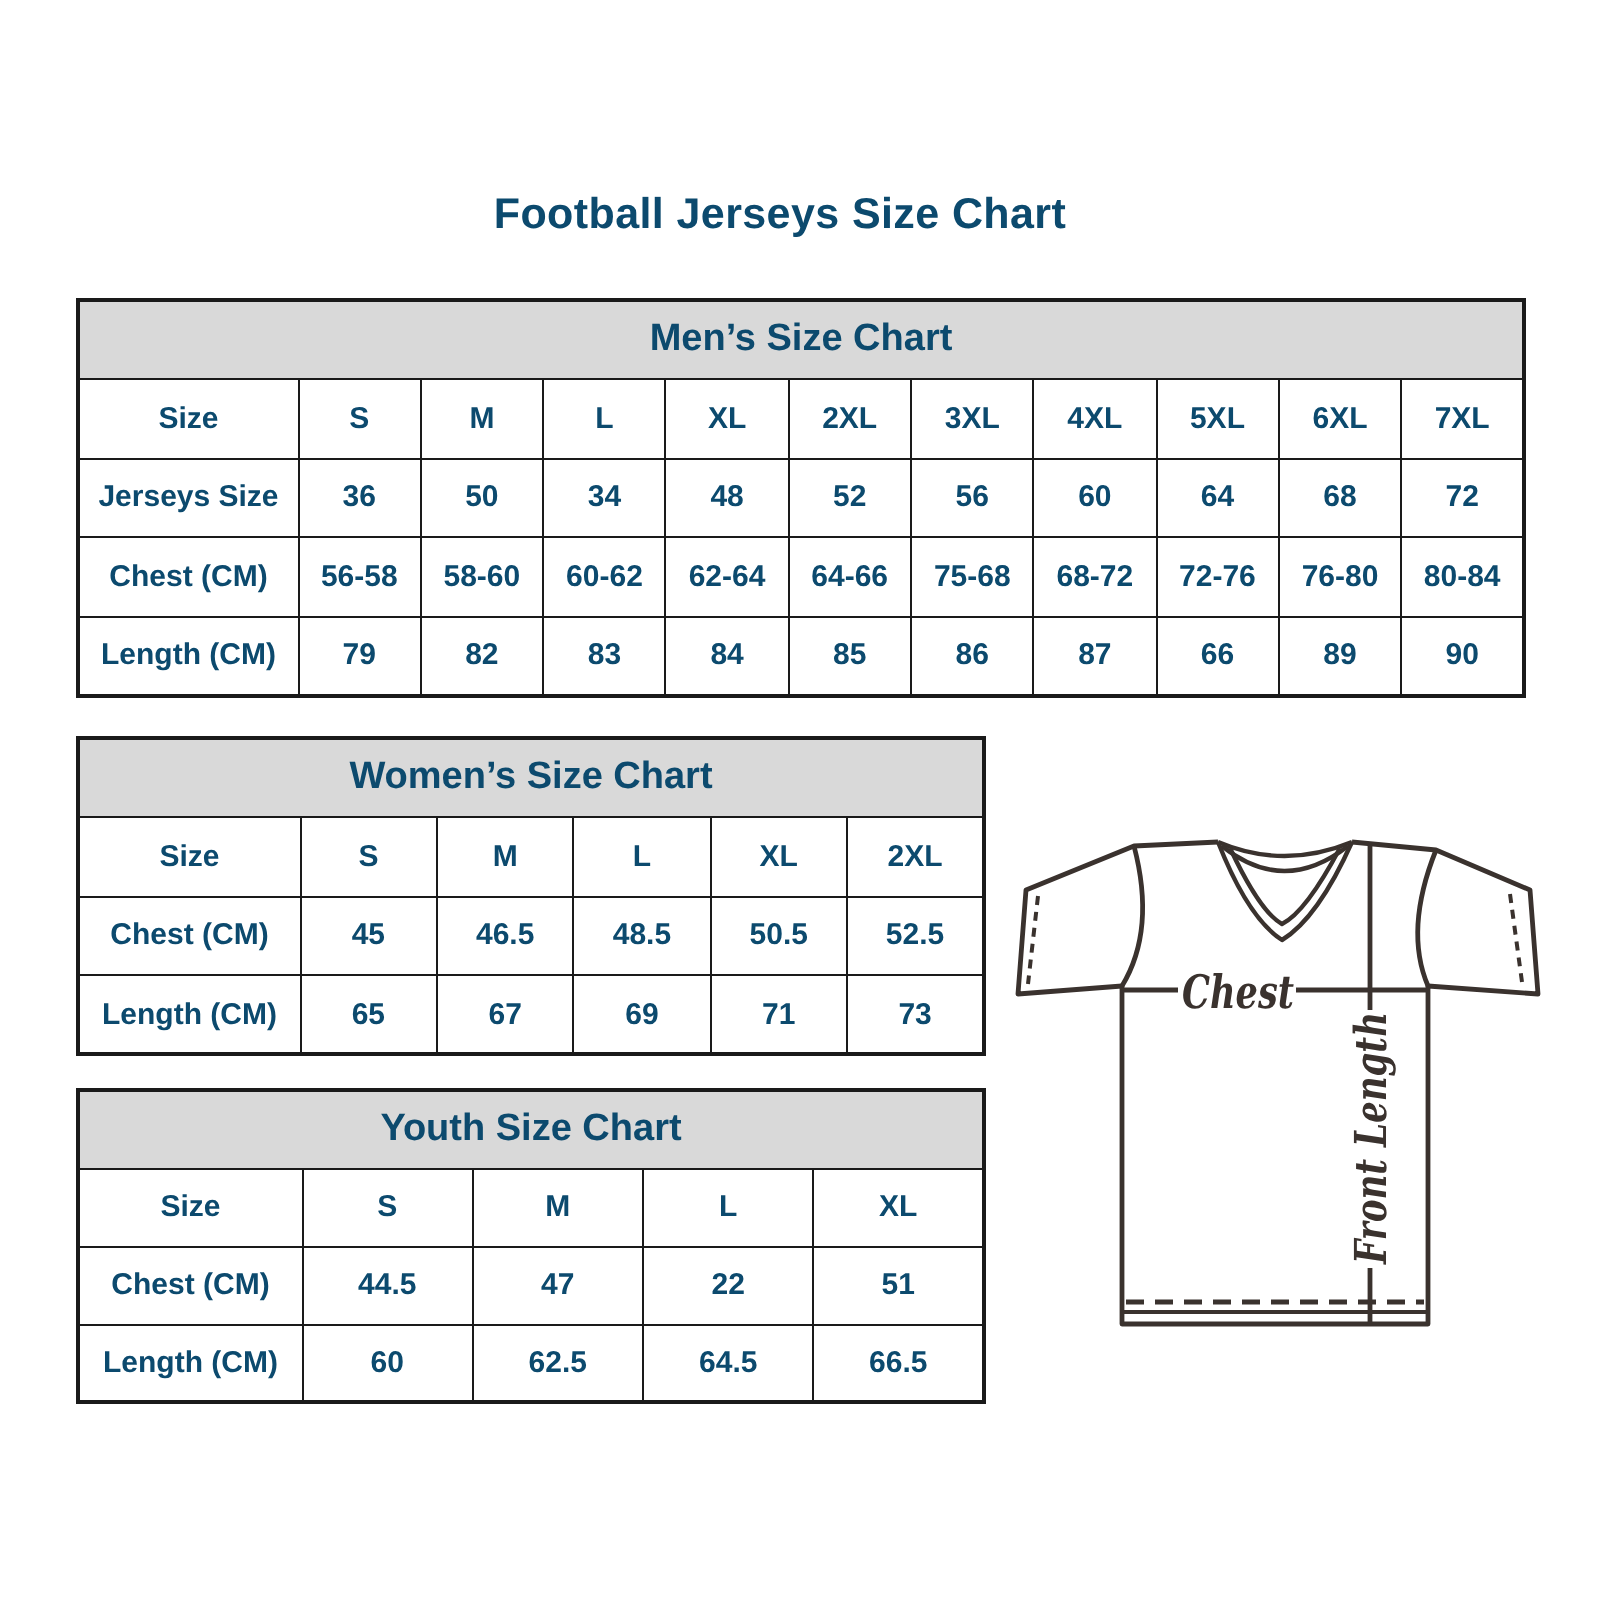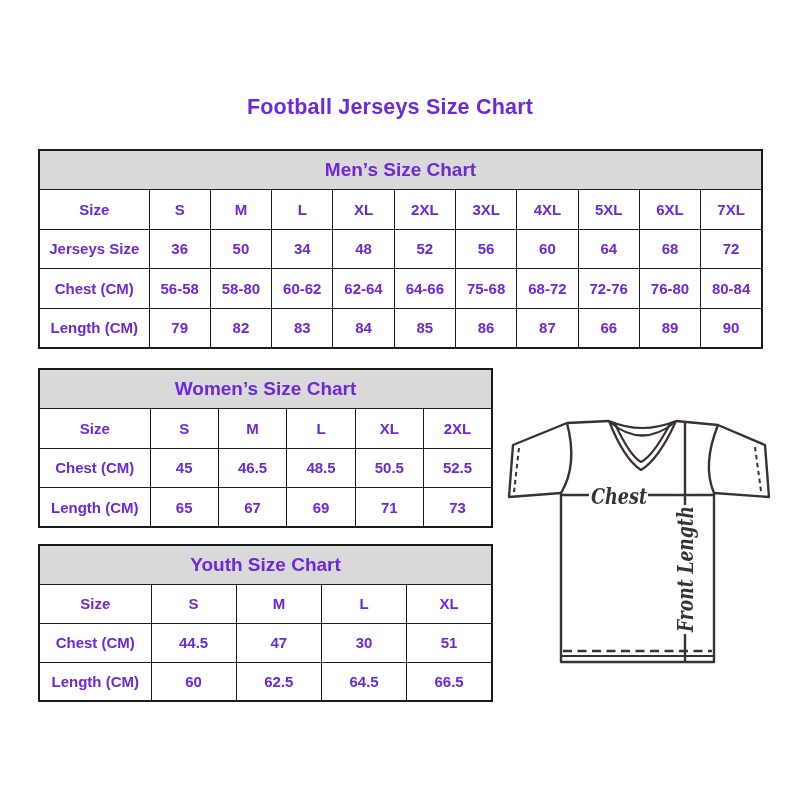--- a/index.html
+++ b/index.html
@@ -1,17 +1,17 @@
 <!DOCTYPE html>
 <html><head>
 <meta charset="utf-8">
 <style>
   html,body{margin:0;padding:0;background:#fff;}
   .page{position:relative;width:800px;height:800px;background:#ffffff;overflow:hidden;
-        font-family:"Liberation Sans",sans-serif;color:#6d28d9;}
+        font-family:"Liberation Sans",sans-serif;color:#0c4a6e;}
   .main-title{position:absolute;left:0;top:95px;width:780px;text-align:center;
         font-size:21.5px;font-weight:bold;letter-spacing:0.2px;}
   table.size{position:absolute;border-collapse:collapse;table-layout:fixed;
         border:2.5px solid #1a1a1a;}
   table.size td{border:1.7px solid #1a1a1a;text-align:center;vertical-align:middle;
         font-weight:bold;font-size:15px;padding:0;overflow:hidden;white-space:nowrap;}
   table.size td.hdr{background:#d9d9d9;font-size:19px;}
   #mens{left:38px;top:149px;width:725px;}
   #mens tr{height:39.6px;}
   #womens{left:38px;top:368px;width:455px;}
@@ -67,21 +67,21 @@
       <td>52</td>
       <td>56</td>
       <td>60</td>
       <td>64</td>
       <td>68</td>
       <td>72</td>
     </tr>
     <tr>
       <td>Chest (CM)</td>
       <td>56-58</td>
-      <td>58-80</td>
+      <td>58-60</td>
       <td>60-62</td>
       <td>62-64</td>
       <td>64-66</td>
       <td>75-68</td>
       <td>68-72</td>
       <td>72-76</td>
       <td>76-80</td>
       <td>80-84</td>
     </tr>
     <tr>
@@ -156,21 +156,21 @@
       <td>Size</td>
       <td>S</td>
       <td>M</td>
       <td>L</td>
       <td>XL</td>
     </tr>
     <tr>
       <td>Chest (CM)</td>
       <td>44.5</td>
       <td>47</td>
-      <td>30</td>
+      <td>22</td>
       <td>51</td>
     </tr>
     <tr>
       <td>Length (CM)</td>
       <td>60</td>
       <td>62.5</td>
       <td>64.5</td>
       <td>66.5</td>
     </tr>
   </tbody>

